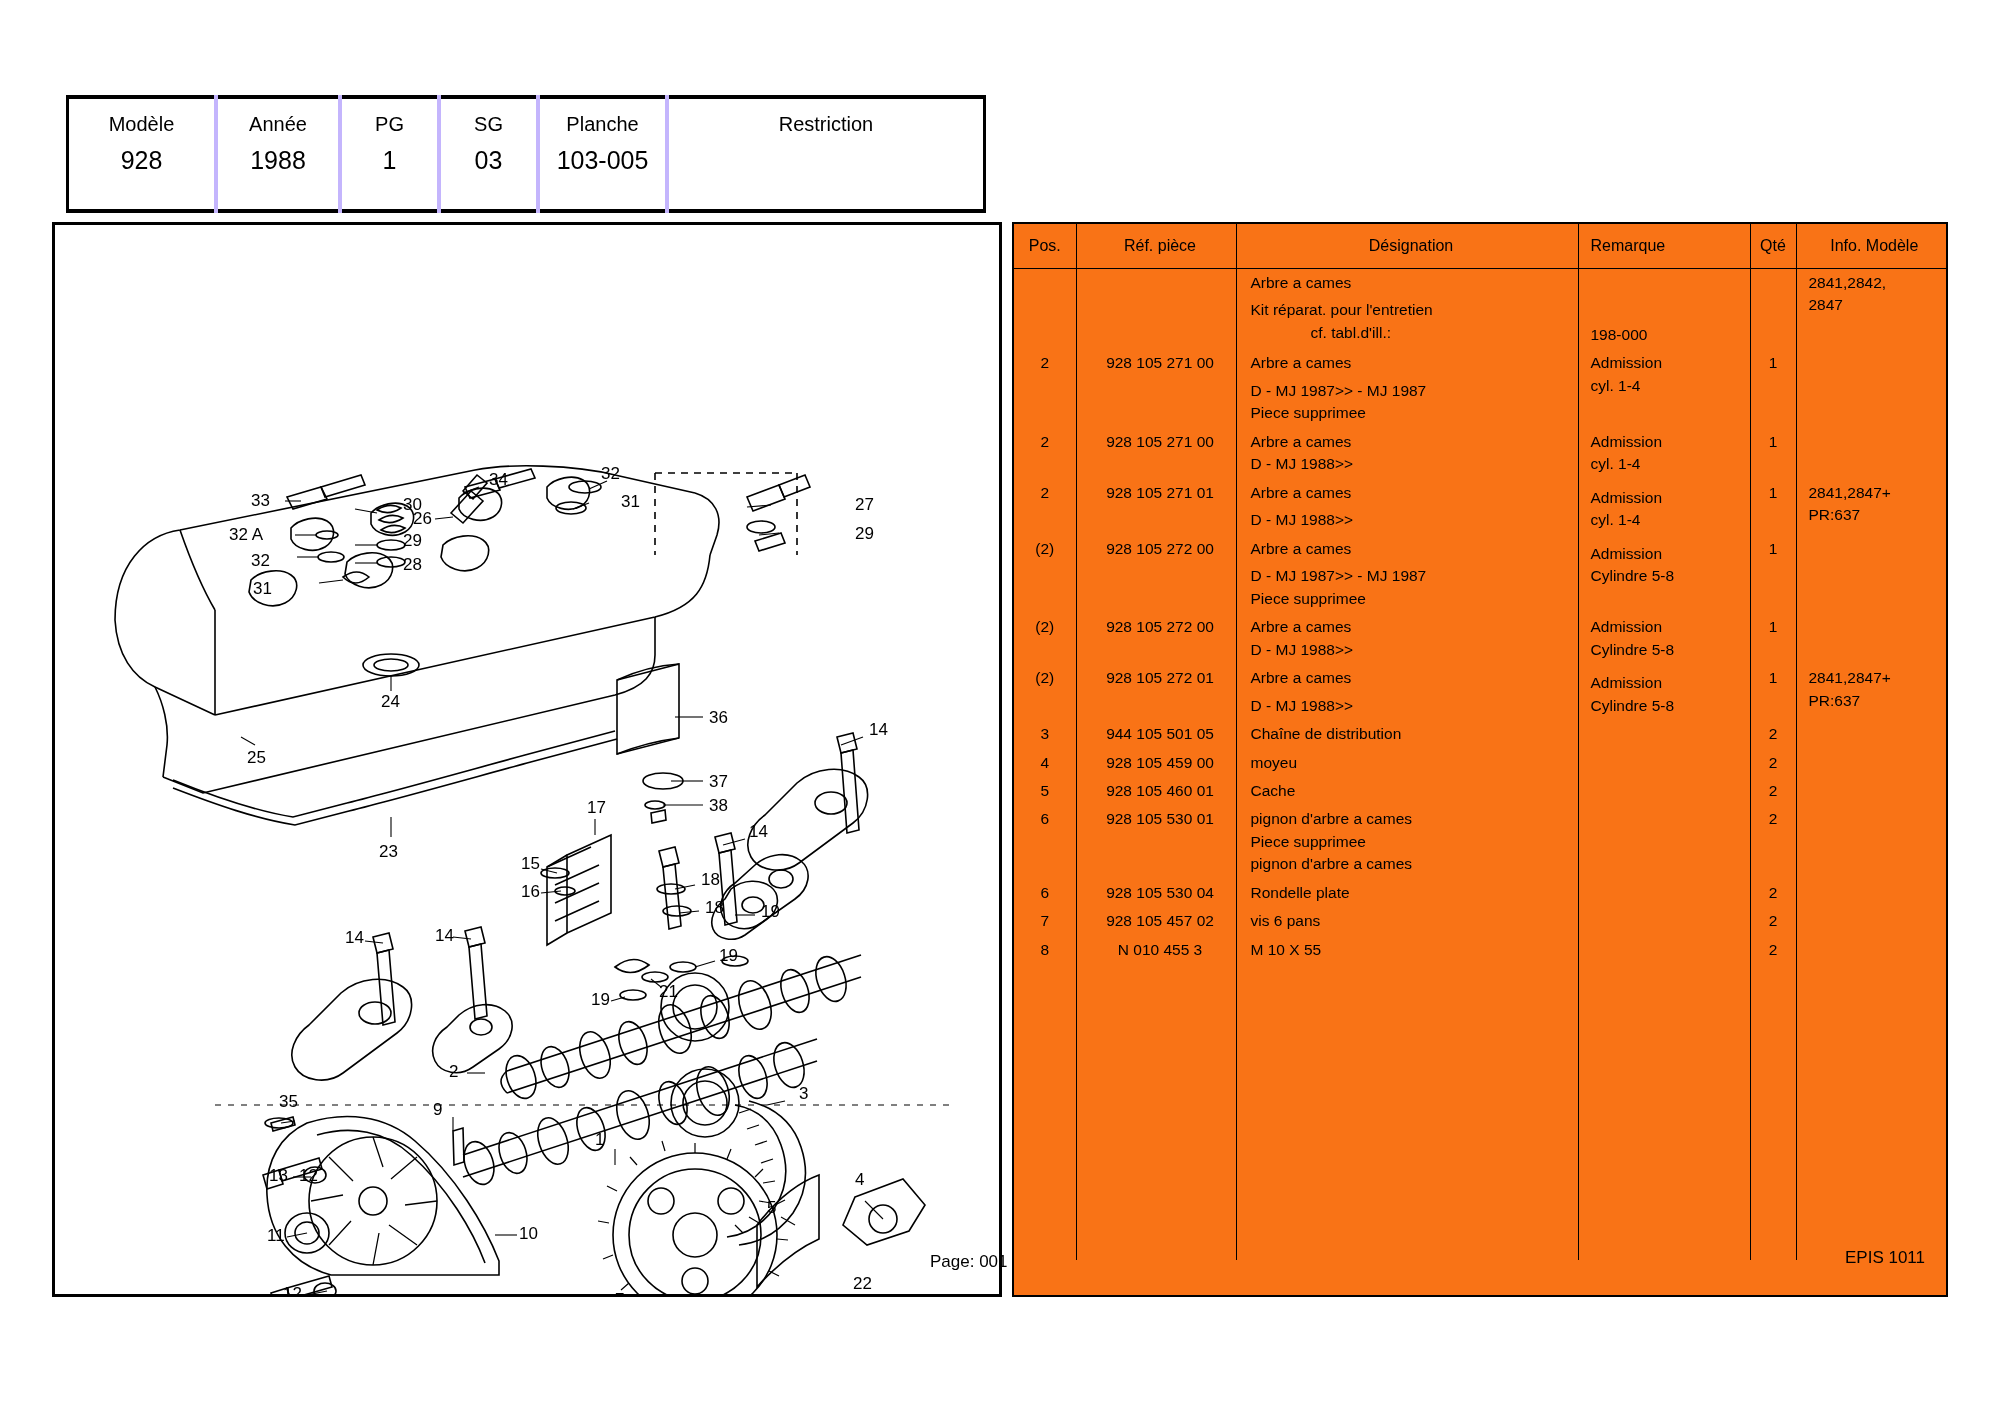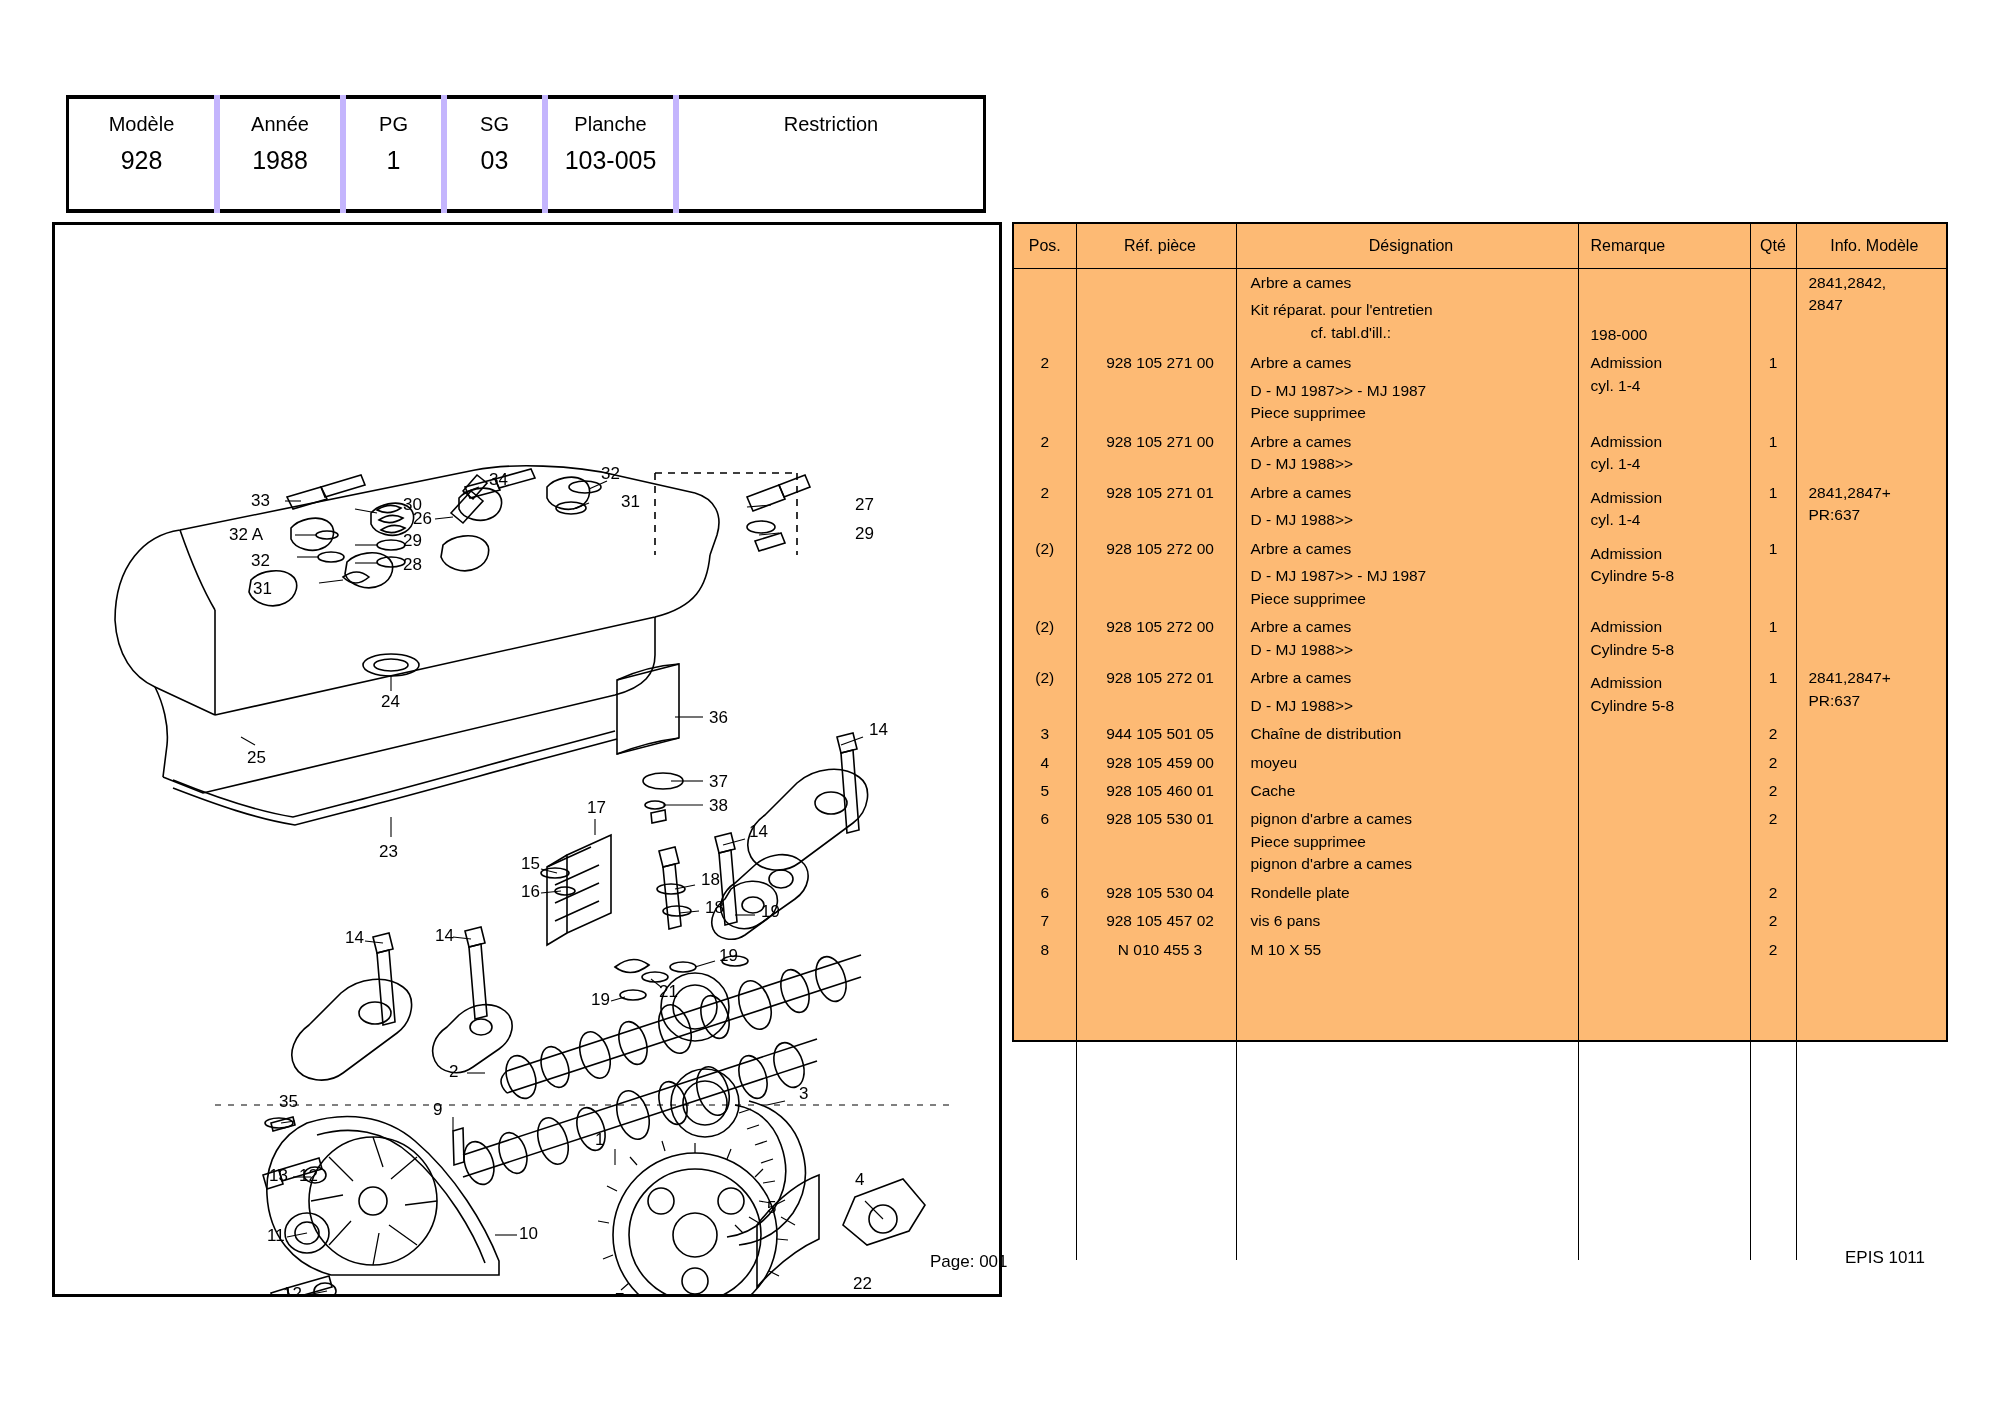--- a/index.html
+++ b/index.html
@@ -23,21 +23,21 @@
     top: 95px;
     width: 920px;
     border-collapse: collapse;
     border-top: 4px solid #000;
     border-bottom: 4px solid #000;
     border-left: 3px solid #000;
     border-right: 3px solid #000;
     margin-left: 14px;
   }
   .header-table td {
-    border-left: 6px solid #c4b5fd;
+    border-left: 4px solid #c4b5fd;
     border-right: 2px solid #000;
     text-align: center;
     vertical-align: top;
     padding: 0;
     height: 110px;
   }
   .header-table td:first-child { border-left: none; }
   .header-table td:last-child { border-right: none; }
   .hdr-label {
     font-size: 20px;
@@ -63,24 +63,24 @@
     overflow: hidden;
   }
   .illus-frame svg { display: block; }
 
   
   .parts-wrap {
     position: absolute;
     left: 1012px;
     top: 222px;
     width: 936px;
-    height: 820px;
+    height: 1075px;
     border: 2px solid #000;
     box-sizing: border-box;
-    background: #fdba74;
+    background: #f97316;
   }
   table.parts {
     width: 100%;
     border-collapse: collapse;
     table-layout: fixed;
     font-size: 15.5px;
   }
   table.parts th, table.parts td {
     border-right: 1.5px solid #000;
     vertical-align: top;

